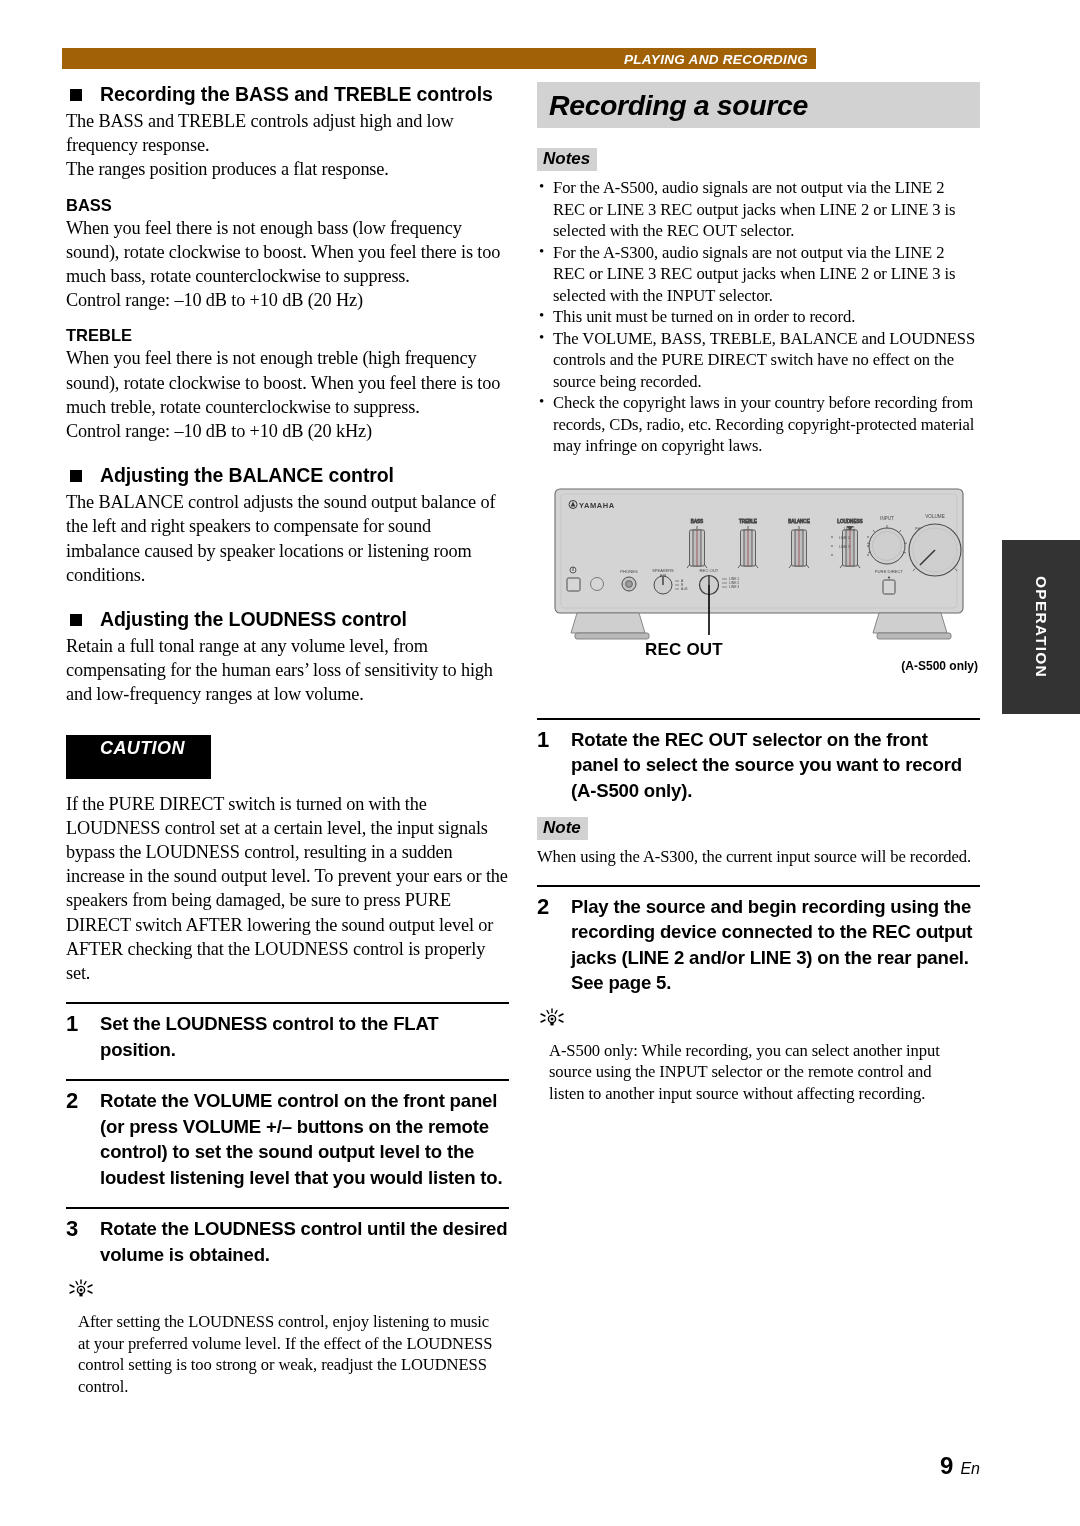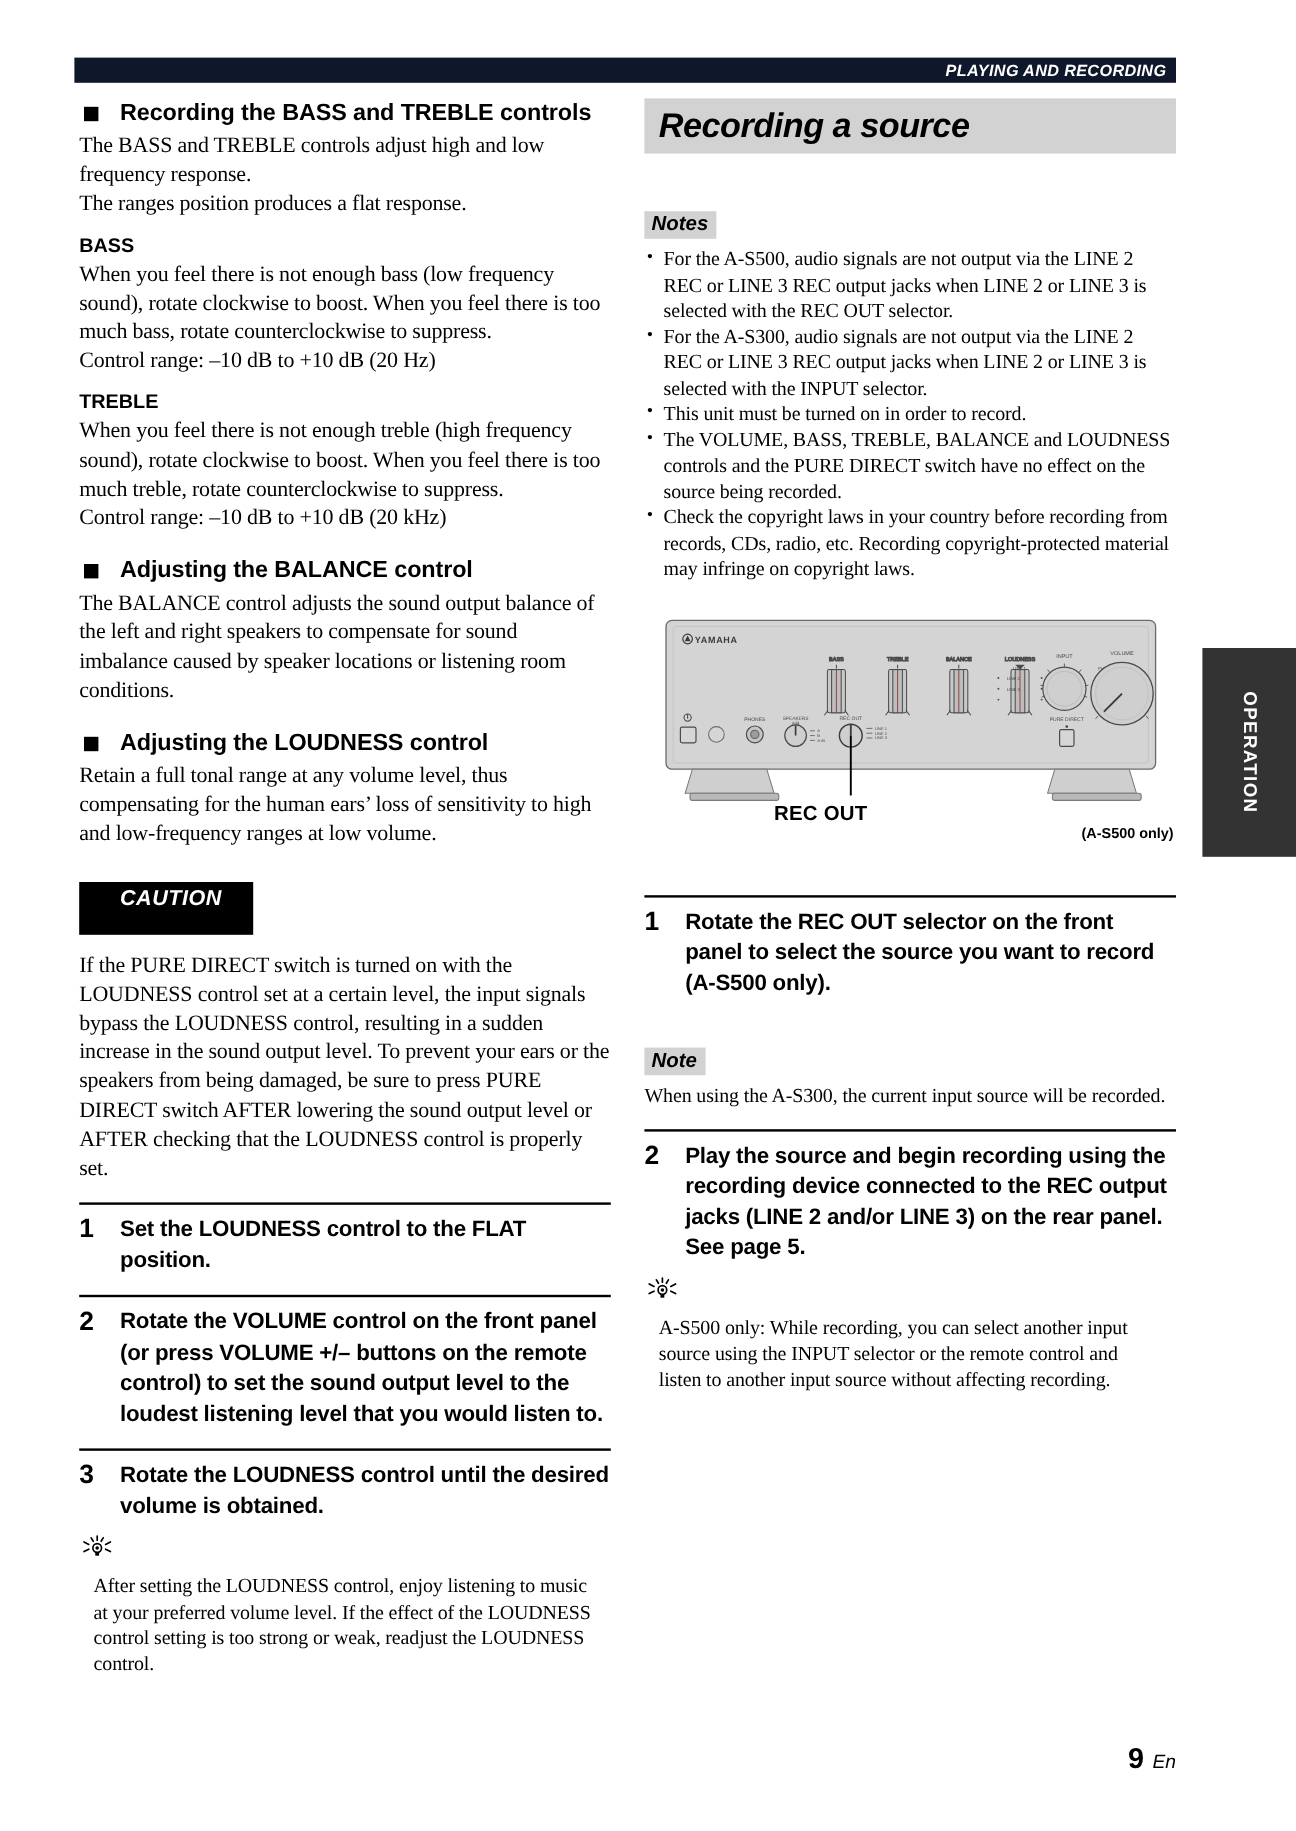--- a/index.html
+++ b/index.html
@@ -21,23 +21,23 @@
     left: 0; top: 0;
     width: 1080px;
     height: 1526px;
   }
 
   
   .header-bar {
     position: absolute;
     left: 62px;
     top: 48px;
-    width: 918px;
+    width: 754px;
     height: 21px;
-    background: #0f172a;
+    background: #a16207;
   }
   .header-bar .header-title {
     position: absolute;
     right: 8px;
     top: 50%;
     transform: translateY(-50%);
     color: #fff;
     font-family: "Liberation Sans", sans-serif;
     font-style: italic;
     font-weight: bold;
@@ -114,21 +114,20 @@
   
   .note-label {
     display: inline-block;
     background: #d2d2d2;
     font-family: "Liberation Sans", sans-serif;
     font-style: italic;
     font-weight: bold;
     font-size: 17px;
     padding: 1px 7px 2px 6px;
     margin-bottom: 6px;
-    margin-top: 28px;
   }
   ul.notes {
     list-style: none;
     margin: 0;
     padding: 0;
   }
   ul.notes li {
     position: relative;
     padding-left: 16px;
     font-family: "Liberation Serif", serif;
@@ -305,21 +304,21 @@
       <span>Adjusting the BALANCE control</span>
     </h2>
     <p class="body">The BALANCE control adjusts the sound output balance of the left and right speakers to compensate for sound imbalance caused by speaker locations or listening room conditions.</p>
 
     <div class="gap-md"></div>
 
     <h2 class="sq-head">
       <span class="bullet-square"></span>
       <span>Adjusting the LOUDNESS control</span>
     </h2>
-    <p class="body">Retain a full tonal range at any volume level, thus compensating for the human ears’ loss of sensitivity to high and low-frequency ranges at low volume.</p>
+    <p class="body">Retain a full tonal range at any volume level, from compensating for the human ears’ loss of sensitivity to high and low-frequency ranges at low volume.</p>
 
     <div class="gap-lg"></div>
 
     <div class="caution-label">CAUTION</div>
     <p class="body">If the PURE DIRECT switch is turned on with the LOUDNESS control set at a certain level, the input signals bypass the LOUDNESS control, resulting in a sudden increase in the sound output level. To prevent your ears or the speakers from being damaged, be sure to press PURE DIRECT switch AFTER lowering the sound output level or AFTER checking that the LOUDNESS control is properly set.</p>
 
     <div class="step">
       <div class="step-num">1</div>
       <div class="step-text">Set the LOUDNESS control to the FLAT position.</div>
     </div>

